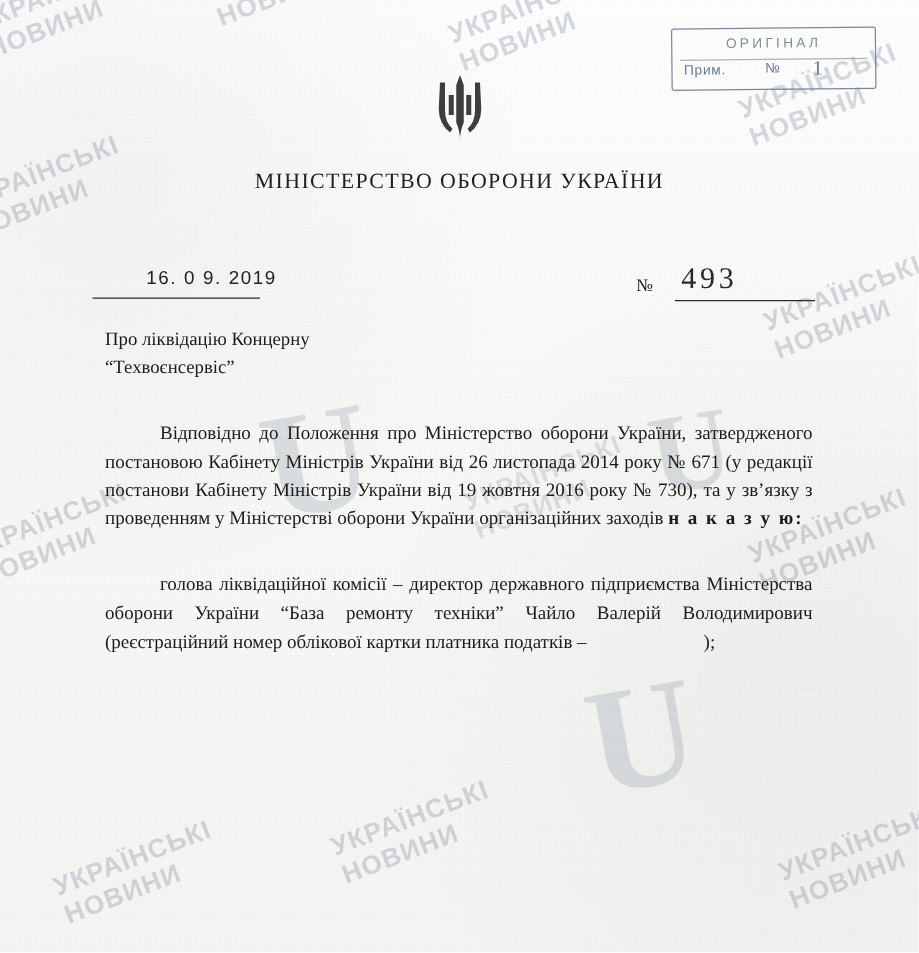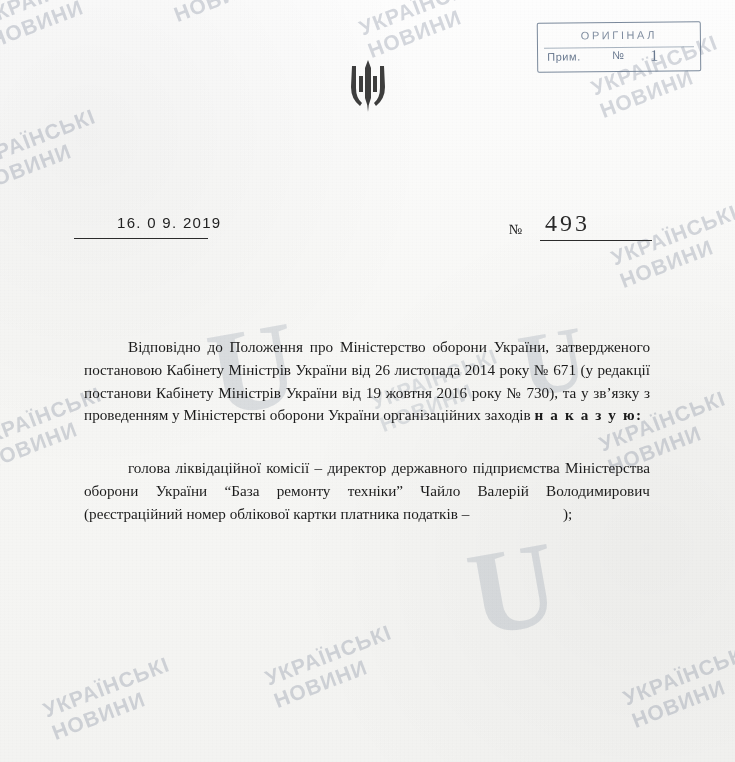--- a/index.html
+++ b/index.html
@@ -312,30 +312,35 @@
         <g fill="#242424">
           <path d="M21 2 L24 10 L24 40 Q21 47 21 54 Q21 47 18 40 L18 10 Z"></path>
           <path d="M5 8 L9 8 L9 30 Q9 40 15 45 L13 48 Q4 41 4 29 Z"></path>
           <path d="M37 8 L33 8 L33 30 Q33 40 27 45 L29 48 Q38 41 38 29 Z"></path>
           <path d="M12 18 L16 18 L16 34 L12 34 Z"></path>
           <path d="M30 18 L26 18 L26 34 L30 34 Z"></path>
         </g>
       </svg>
     </div>
 
+    <div class="ministry">МІНІСТЕРСТВО ОБОРОНИ УКРАЇНИ</div>
 
 
     <div class="date-line">16. 0 9. 2019</div>
     <div class="date-rule"></div>
 
 
     <div class="num-label">№</div>
     <div class="num-value">493</div>
     <div class="num-rule"></div>
 
+    <div class="subject">
+      <div>Про ліквідацію Концерну</div>
+      <div>“Техвоєнсервіс”</div>
+    </div>
 
     <div class="body">
       <p class="indent gap-1">
         <span>Відповідно до Положення про Міністерство оборони України, затвердженого постановою Кабінету Міністрів України від 26 листопада 2014 року № 671 (у редакції постанови Кабінету Міністрів України від 19 жовтня 2016 року № 730), та у зв’язку з проведенням у Міністерстві оборони України організаційних заходів</span>
         <span class="spaced">н а к а з у ю:</span>
       </p>
 
 
 
       <p class="indent">

